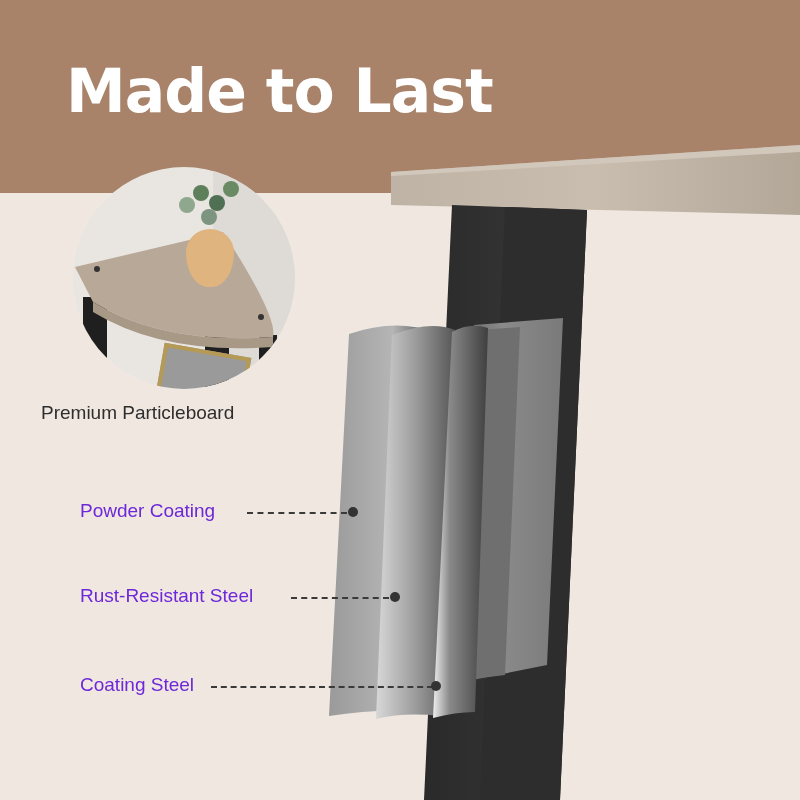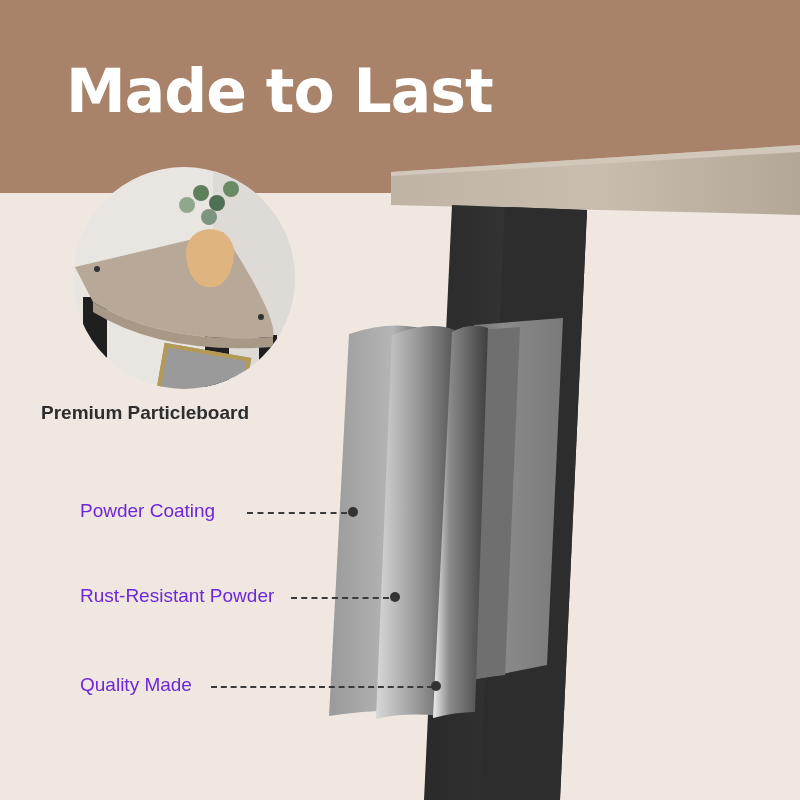--- a/index.html
+++ b/index.html
@@ -7,21 +7,21 @@
     .top-band { position: absolute; left: 0; top: 0; width: 800px; height: 193px; background: #a8836a; }
     .title { position: absolute; left: 66px; top: 56px; font-size: 60px; font-weight: 700; color: #ffffff; letter-spacing: -1px; font-family: "DejaVu Sans", sans-serif; }
     .inset { position: absolute; left: 73px; top: 167px; width: 222px; height: 222px; border-radius: 50%; overflow: hidden; background: #e9e6e2; }
     .inset .wall-shade { position: absolute; left: 140px; top: 0; width: 90px; height: 230px; background: #dedad6; }
     .inset .legL { position: absolute; left: 10px; top: 130px; width: 24px; height: 110px; background: #1f1f1f; }
     .inset .legR { position: absolute; left: 132px; top: 168px; width: 24px; height: 60px; background: #1f1f1f; }
     .inset .legR2 { position: absolute; left: 186px; top: 168px; width: 18px; height: 50px; background: #1f1f1f; }
     .inset .frame { position: absolute; left: 86px; top: 183px; width: 80px; height: 50px; background: #9a9a9a; border: 4px solid #b59a55; transform: rotate(10deg); }
     .inset .vase { position: absolute; left: 113px; top: 62px; width: 48px; height: 58px; background: #e0b47e; border-radius: 50% 50% 45% 45% / 40% 40% 60% 60%; }
     .inset .leaf { position: absolute; width: 16px; height: 16px; border-radius: 50%; background: #5d7f5a; }
-    .inset-label { position: absolute; left: 41px; top: 402px; font-size: 19px; font-weight: 700; color: #2e2e2e; }
+    .inset-label { position: absolute; left: 41px; top: 402px; font-size: 19px; font-weight: 400; color: #2e2e2e; }
     .callout { position: absolute; font-size: 19px; color: #6d28d9; }
     .dash { position: absolute; height: 0; border-top: 2px dashed #3a3a3a; }
     .dot { position: absolute; width: 10px; height: 10px; border-radius: 50%; background: #333333; }
     svg.scene { position: absolute; left: 0; top: 0; }
   </style>
 </head>
 <body>
 
 <div class="top-band"></div>
 <div class="title">Made to Last</div>
@@ -92,19 +92,19 @@
   <div class="leaf" style="left:106px;top:30px;background:#8fa78d"></div>
   <div class="leaf" style="left:150px;top:14px;background:#6a8a64"></div>
   <div class="leaf" style="left:128px;top:42px;background:#7c9480"></div>
 </div>
 <div class="inset-label">Premium Particleboard</div>
 
 <div class="callout" style="left:80px;top:500px">Powder Coating</div>
 <div class="dash" style="left:247px;top:512px;width:100px"></div>
 <div class="dot" style="left:348px;top:507px"></div>
 
-<div class="callout" style="left:80px;top:585px">Rust-Resistant Powder</div>
+<div class="callout" style="left:80px;top:585px">Rust-Resistant Steel</div>
 <div class="dash" style="left:291px;top:597px;width:98px"></div>
 <div class="dot" style="left:390px;top:592px"></div>
 
-<div class="callout" style="left:80px;top:674px">Quality Made</div>
+<div class="callout" style="left:80px;top:674px">Coating Steel</div>
 <div class="dash" style="left:211px;top:686px;width:222px"></div>
 <div class="dot" style="left:431px;top:681px"></div>
 
 </body></html>

